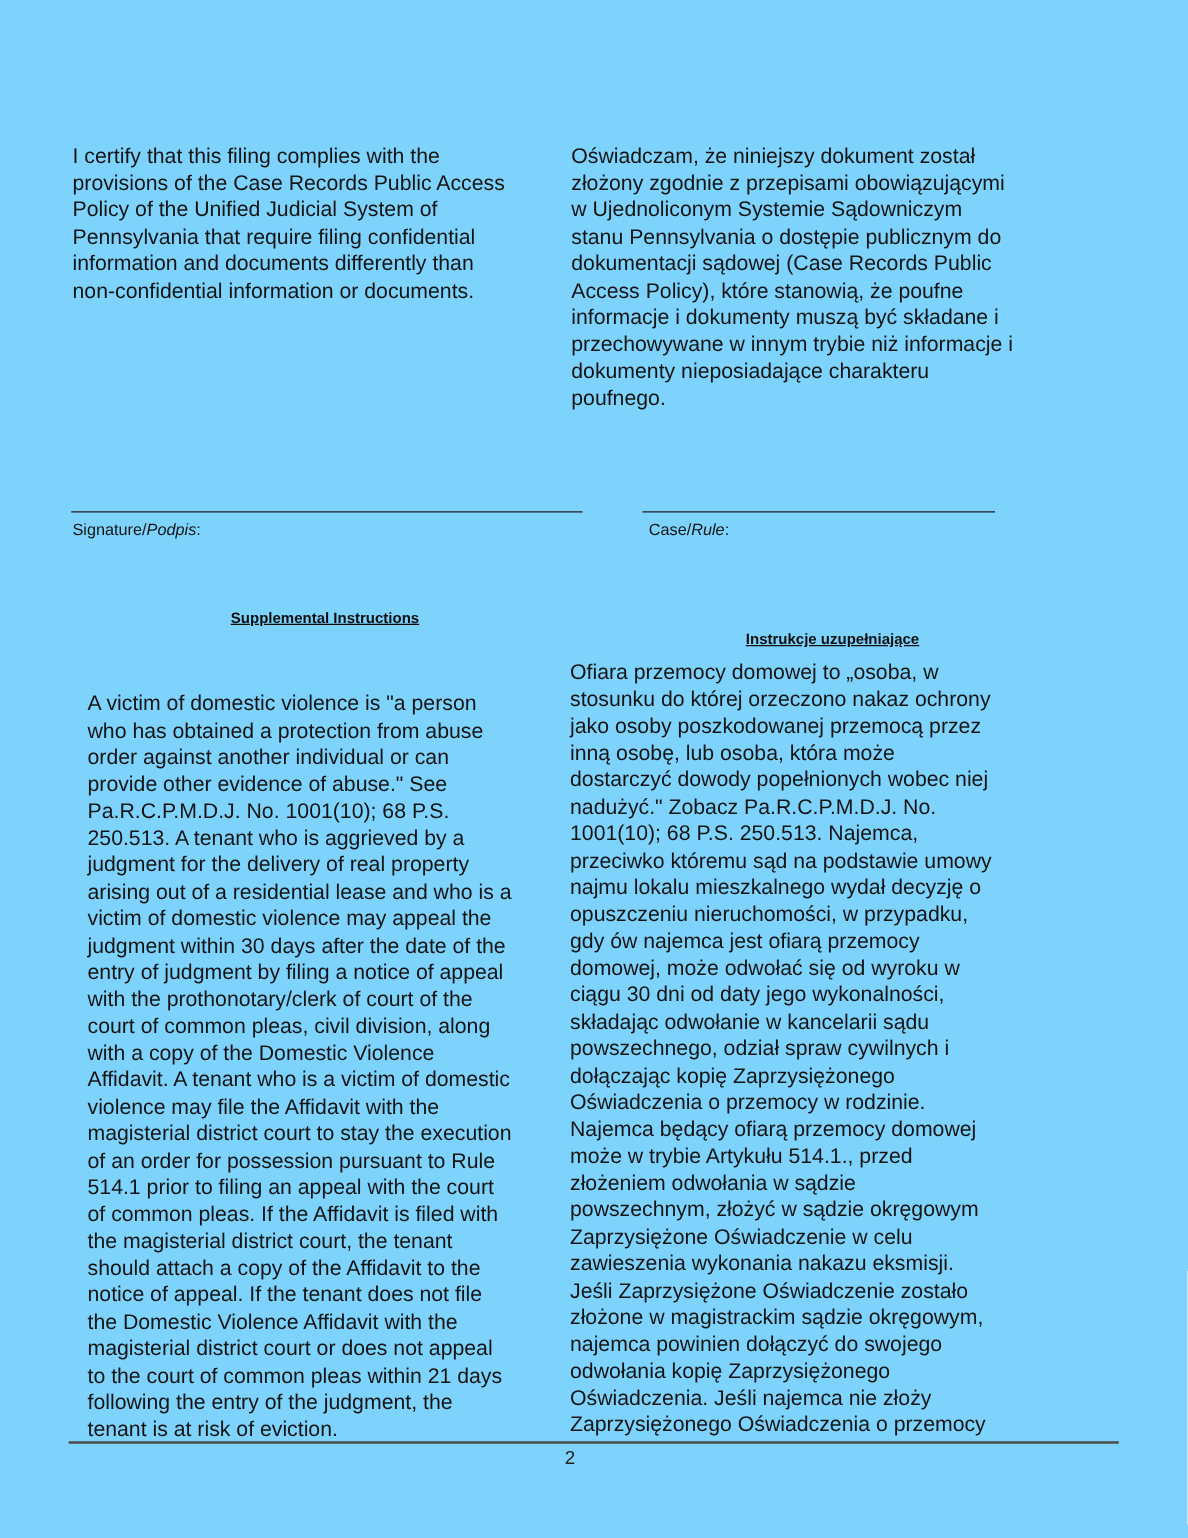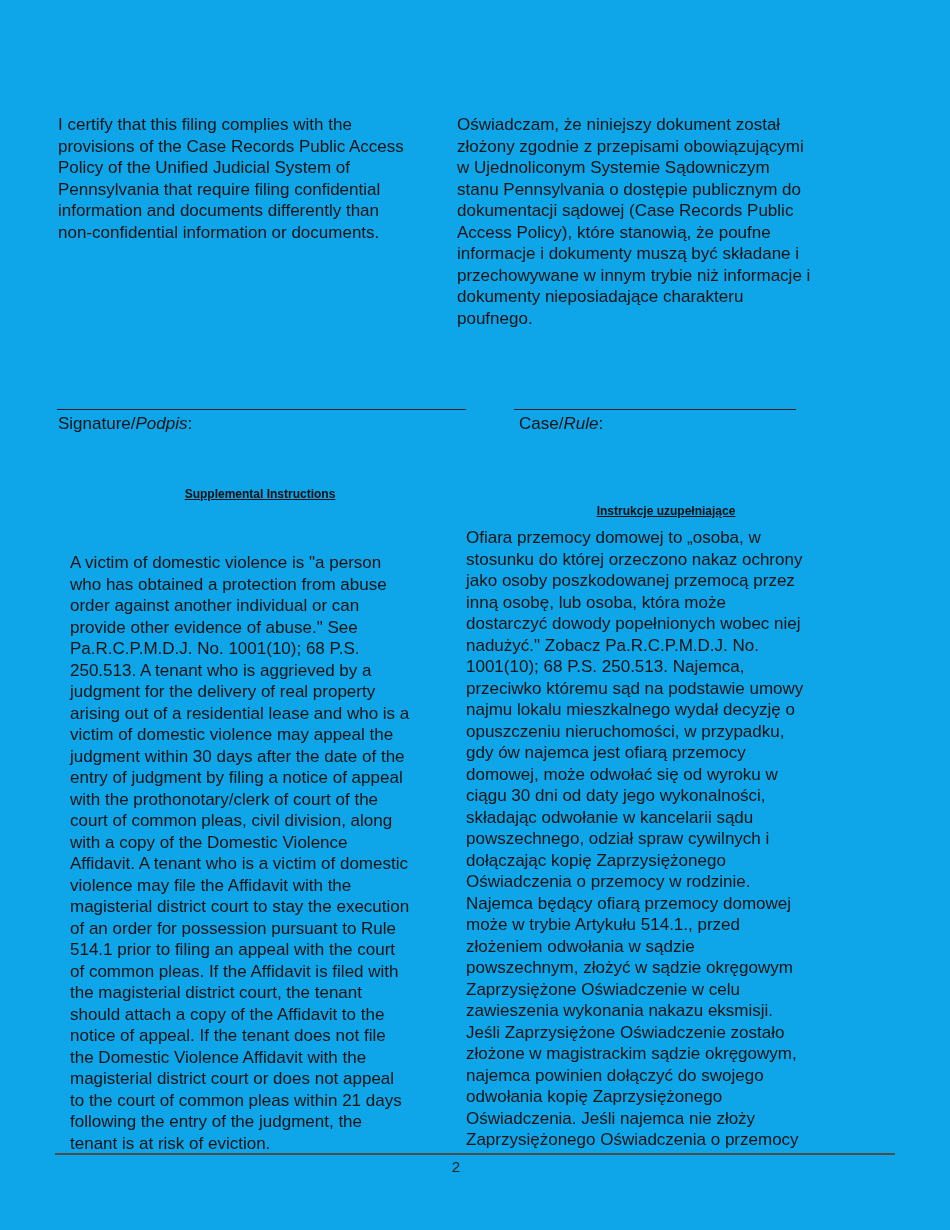--- a/index.html
+++ b/index.html
@@ -4,21 +4,21 @@
 <style>
   html, body {
     margin: 0;
     padding: 0;
     background: #ffffff;
   }
   .page {
     position: relative;
     width: 950px;
     height: 1230px;
-    background: #0ea5e9;
+    background: #7dd3fc;
     color: #141414;
     font-family: "Liberation Sans", "DejaVu Sans", sans-serif;
     overflow: hidden;
   }
   .textblock {
     position: absolute;
     font-size: 17px;
     line-height: 21.5px;
     white-space: pre;
     color: #141414;
@@ -32,21 +32,21 @@
     color: #0f0f0f;
     white-space: pre;
   }
   .blank-line {
     position: absolute;
     height: 13px;
     border-bottom: 1.5px solid #1f1f1f;
   }
   .field-label {
     position: absolute;
-    font-size: 17px;
+    font-size: 13px;
     line-height: 21.5px;
     white-space: pre;
     color: #141414;
   }
   .italic { font-style: italic; }
   .footer-rule {
     position: absolute;
     border-top: 2px solid #4d4d4d;
   }
   .page-num {
@@ -111,21 +111,21 @@
 of common pleas. If the Affidavit is filed with
 the magisterial district court, the tenant
 should attach a copy of the Affidavit to the
 notice of appeal. If the tenant does not file
 the Domestic Violence Affidavit with the
 magisterial district court or does not appeal
 to the court of common pleas within 21 days
 following the entry of the judgment, the
 tenant is at risk of eviction.</div>
 
-  <div class="textblock" style="left:466px; top:527px; width:426px;">Ofiara przemocy domowej to „osoba, w
+  <div class="textblock" style="left:456px; top:527px; width:426px;">Ofiara przemocy domowej to „osoba, w
 stosunku do której orzeczono nakaz ochrony
 jako osoby poszkodowanej przemocą przez
 inną osobę, lub osoba, która może
 dostarczyć dowody popełnionych wobec niej
 nadużyć." Zobacz Pa.R.C.P.M.D.J. No.
 1001(10); 68 P.S. 250.513. Najemca,
 przeciwko któremu sąd na podstawie umowy
 najmu lokalu mieszkalnego wydał decyzję o
 opuszczeniu nieruchomości, w przypadku,
 gdy ów najemca jest ofiarą przemocy

